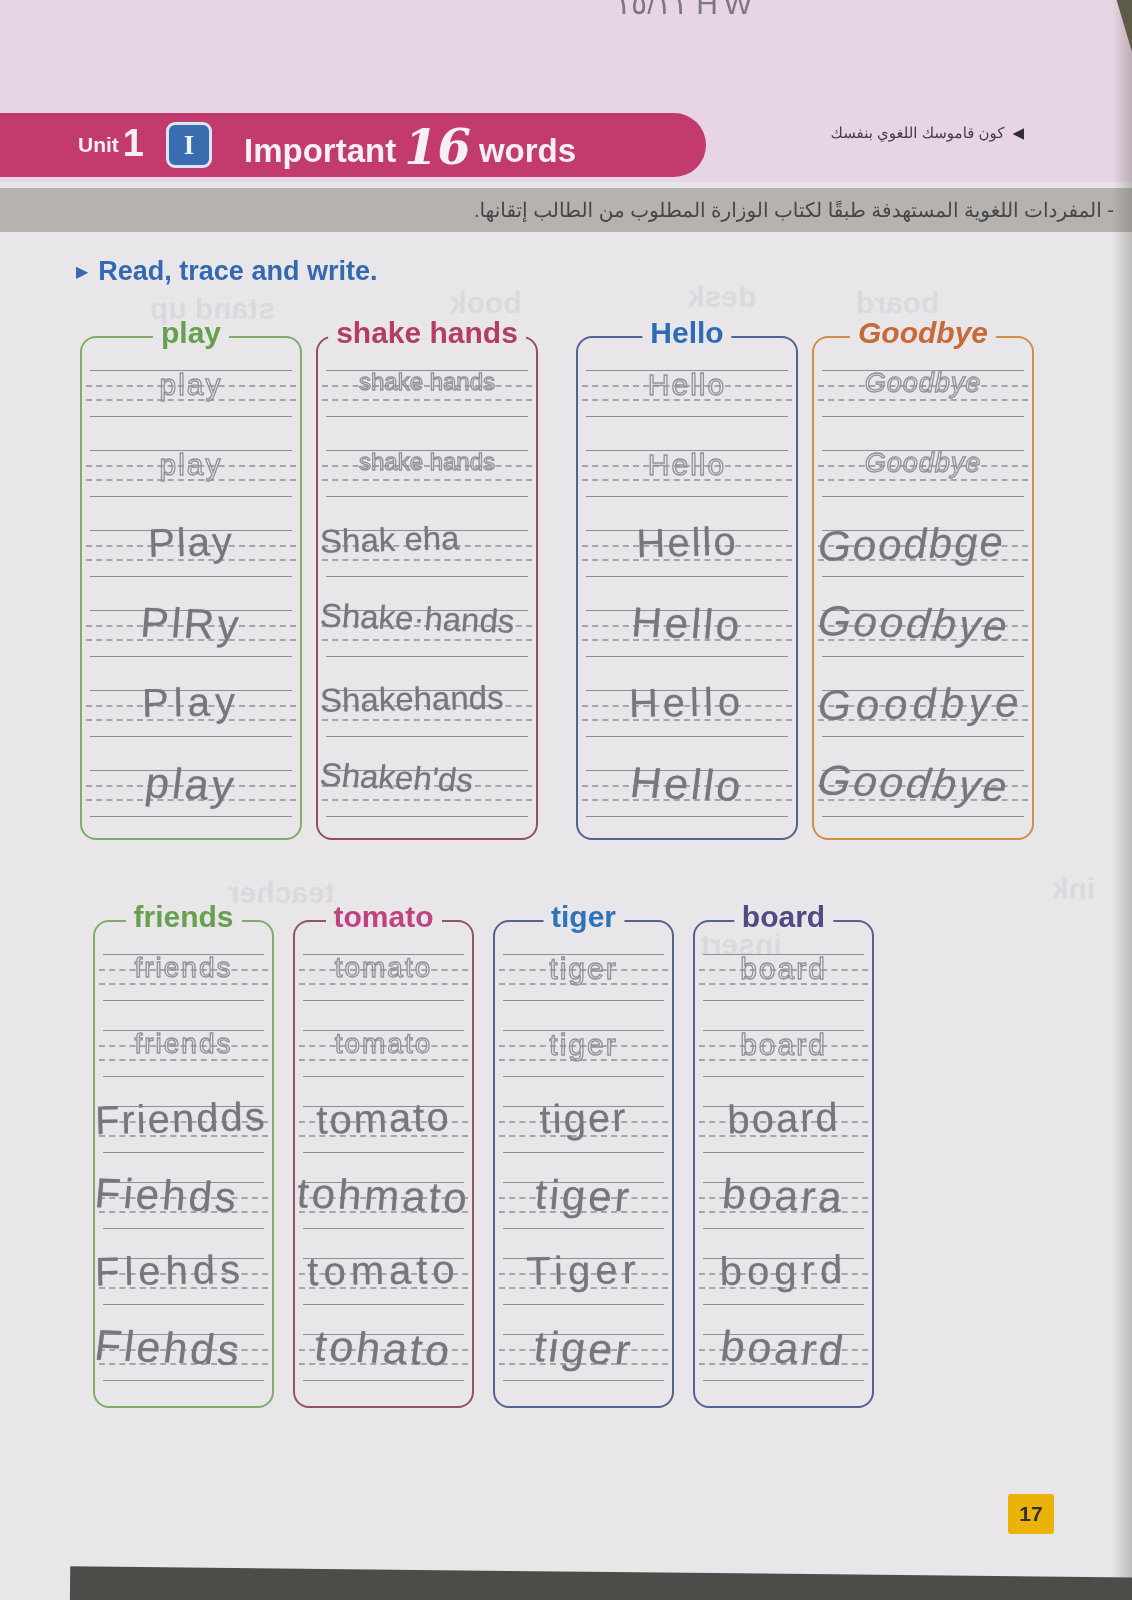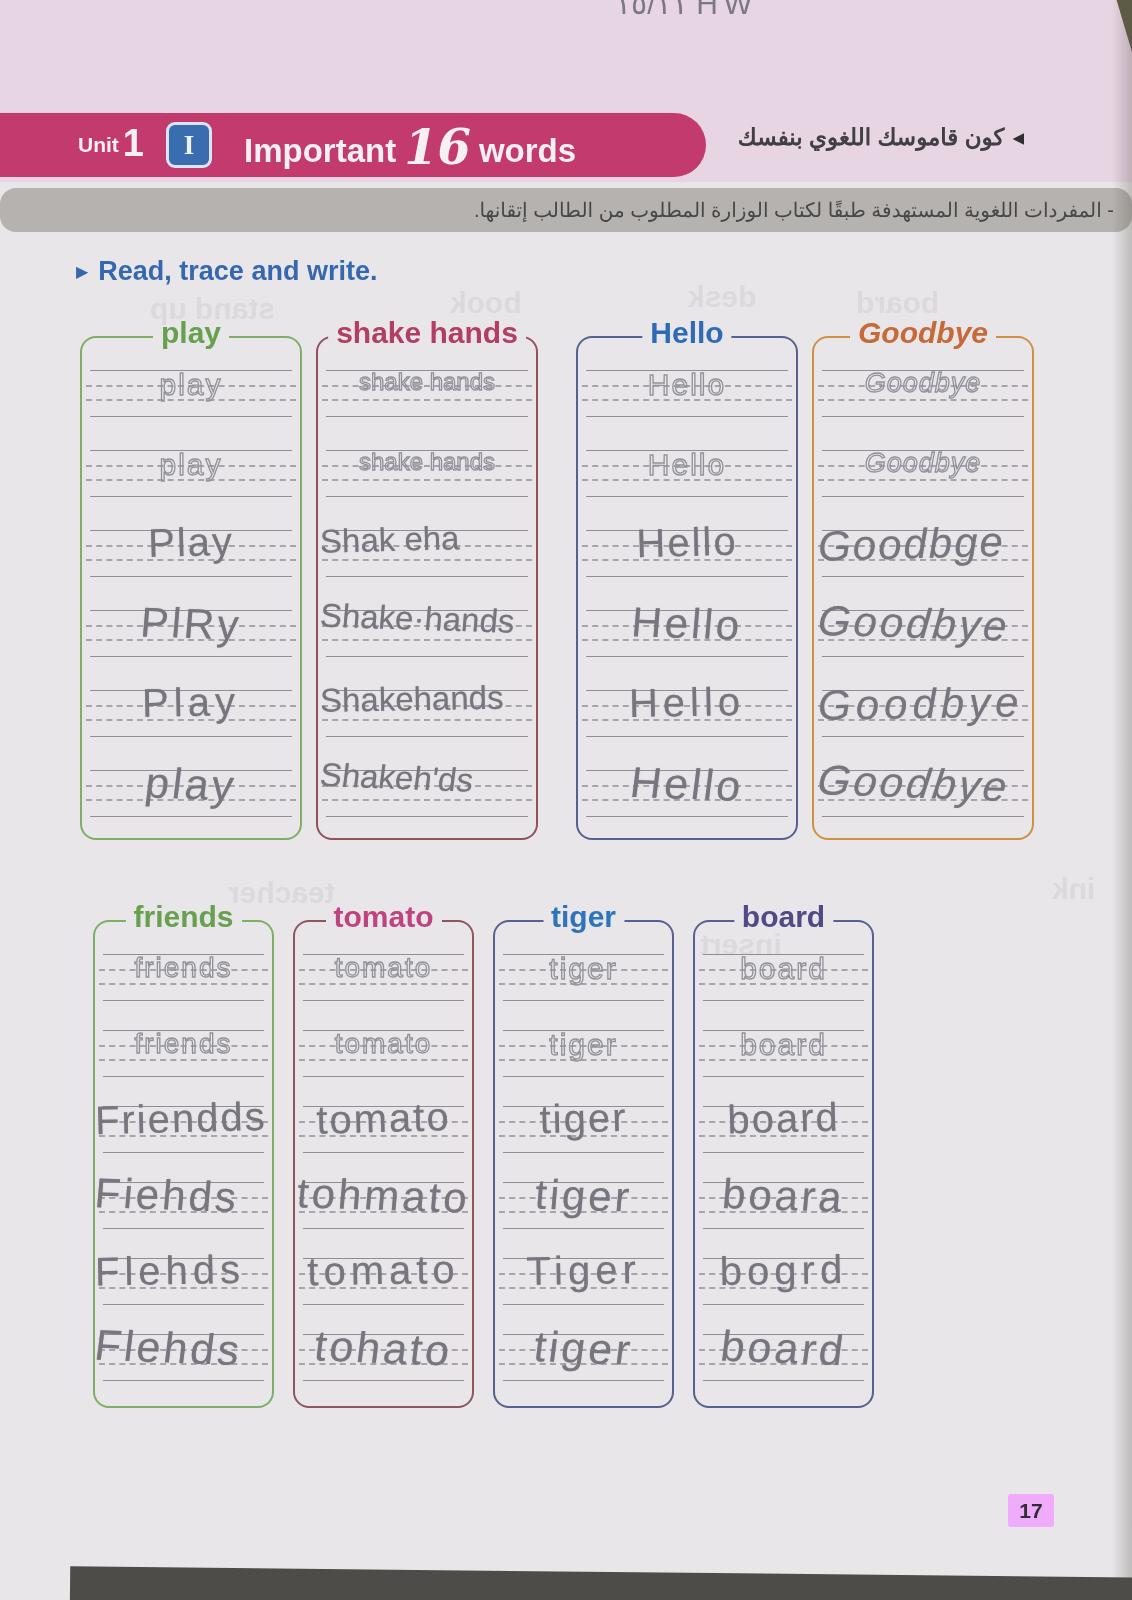--- a/index.html
+++ b/index.html
@@ -28,25 +28,25 @@
                  border:3px solid #d9e6f2; border-radius:9px; display:flex; align-items:center;
                  justify-content:center; font-family:"Liberation Serif", serif; font-size:27px;
                  font-weight:bold; color:#eef3f8; }
   .banner-title { display:flex; align-items:baseline; margin-left:32px; }
   .title-pre, .title-post { font-size:33px; font-weight:bold; }
   .title-number { font-family:"DejaVu Serif", serif; font-style:italic; font-weight:bold;
                   font-size:48px; margin:0 8px; transform:translateY(2px); }
 
   .arabic-side { position:absolute; left:728px; top:124px; width:296px; display:flex;
                  align-items:center; justify-content:flex-end; gap:8px; color:#3f3f45; }
-  .arabic-side .ar-text { direction:rtl; font-size:23px; font-weight:bold; }
+  .arabic-side .ar-text { direction:rtl; font-size:15px; font-weight:normal; }
   .arabic-side .ar-arrow { font-size:15px; color:#2e2e33; }
 
   .gray-bar { position:absolute; left:0; top:188px; width:100%; height:44px; background:#b5b2af;
-              display:flex; align-items:center; justify-content:flex-end; padding-right:18px;border-radius:16px; }
+              display:flex; align-items:center; justify-content:flex-end; padding-right:18px; }
   .gray-bar span { direction:rtl; font-size:20px; color:#474747; }
 
   .instruction { position:absolute; left:76px; top:256px; display:flex; align-items:center;
                  gap:10px; color:#3568ae; }
   .instruction .arrow { font-size:16px; }
   .instruction .text { font-size:27px; font-weight:bold;text-align:center; }
 
   
   .boxes-row { position:absolute; display:flex; }
   .row1 { left:80px; top:336px; gap:14px;justify-content:space-between; }
@@ -85,22 +85,22 @@
   .box-shake-hands .written { font-size:33px; letter-spacing:0; text-align:left; padding-left:2px; }
   .box-goodbye .written { font-size:42px; text-align:left; padding-left:4px; }
   .box-friends .written { text-align:left; padding-left:0; }
 
   .ghost { position:absolute; color:#8a7f92; opacity:.12; font-weight:bold; font-size:30px;
            transform:scaleX(-1); white-space:nowrap; z-index:0; }
 
   .footer-credit { position:absolute; left:62px; top:1520px; direction:rtl; color:#3f3f46;
                    font-size:15px; white-space:nowrap; }
   .footer-credit .bold { font-weight:bold; font-size:16px; }
-  .page-badge { position:absolute; left:1008px; top:1494px; width:46px; height:33px;
-                background:#f0abfc; border-radius:3px; display:flex; align-items:center;
+  .page-badge { position:absolute; left:1008px; top:1494px; width:46px; height:40px;
+                background:#eab308; border-radius:3px; display:flex; align-items:center;
                 justify-content:center; font-size:21px; font-weight:bold; color:#2f2f33; }
 </style>
 </head>
 <body>
 
 <div class="page">
   <div class="top-tint"></div>
 
   <div class="top-note">١٥/١١    HW</div>
 

